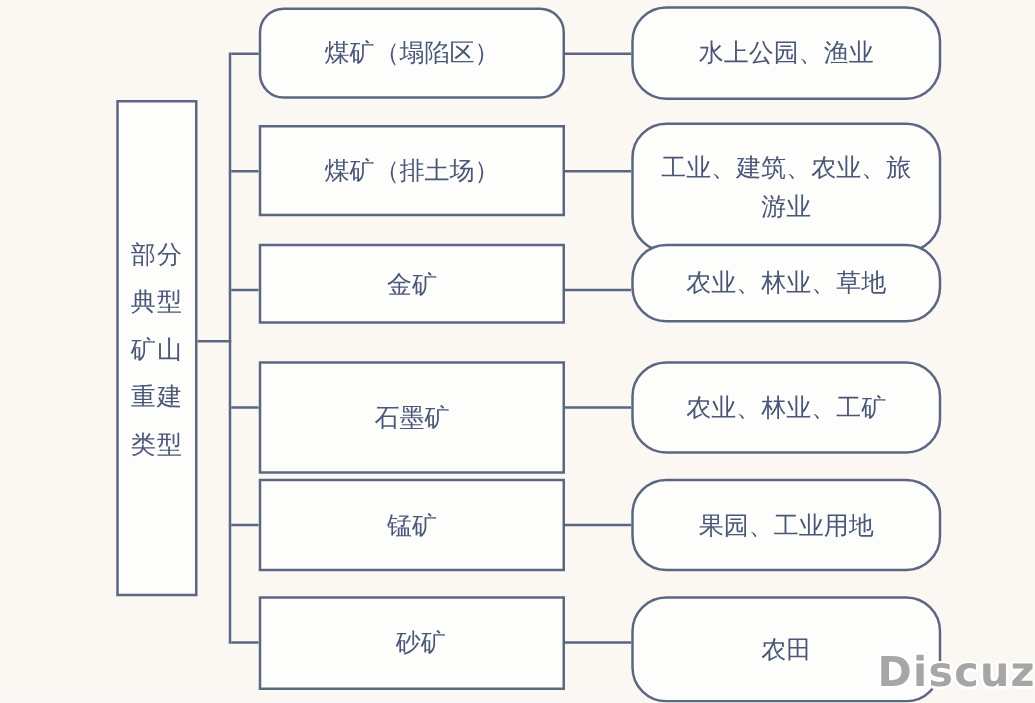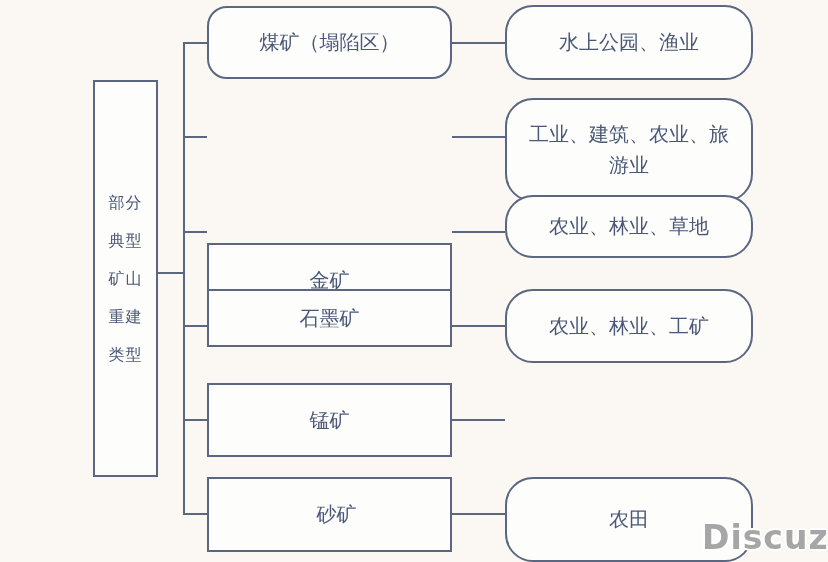--- a/index.html
+++ b/index.html
@@ -19,21 +19,21 @@
     display:flex;
     align-items:center;
     justify-content:center;
     text-align:center;
     font-size:20px;
     line-height:1.55;
     padding:2px 14px;
   }
   .root {
     left:93px; top:80px; width:65px; height:397px;
-    font-size:16px;
+    font-size:20px;
     line-height:38px;
     white-space:pre-line;
     letter-spacing:1px;
     padding:0;
   }
   .mine  { left:207px; width:245px; }
   .reuse { left:505px; width:248px;border-radius:28px; }
   .line { position:absolute; background:#5b6781; }
   .watermark {
     position:absolute;
@@ -72,28 +72,30 @@
   <div class="line" style="left:452px; top:42px;  width:53px; height:2px;"></div>
   <div class="line" style="left:452px; top:136px; width:53px; height:2px;"></div>
   <div class="line" style="left:452px; top:231px; width:53px; height:2px;"></div>
   <div class="line" style="left:452px; top:325px; width:53px; height:2px;"></div>
   <div class="line" style="left:452px; top:419px; width:53px; height:2px;"></div>
   <div class="line" style="left:452px; top:513px; width:53px; height:2px;"></div>
 
   <div class="box mine" style="top:6px;   height:73px;border-radius:20px;">煤矿（塌陷区）</div>
   <div class="box reuse" style="top:5px;   height:75px;">水上公园、渔业</div>
 
+  <div class="box mine" style="top:100px; height:73px;">煤矿（排土场）</div>
   <div class="box reuse" style="top:98px;  height:104px;">工业、建筑、农业、旅游业</div>
 
-  <div class="box mine" style="top:195px; height:74px;margin-top:48px;">金矿</div>
+  <div class="box mine" style="top:195px; height:64px;">金矿</div>
   <div class="box reuse" style="top:195px; height:63px;">农业、林业、草地</div>
 
-  <div class="box mine" style="top:289px; height:58px;">石墨矿</div>
+  <div class="box mine" style="top:289px; height:90px;">石墨矿</div>
   <div class="box reuse" style="top:289px; height:74px;text-align:center;">农业、林业、工矿</div>
 
   <div class="box mine" style="top:383px; height:74px;text-align:center;">锰矿</div>
+  <div class="box reuse" style="top:383px; height:74px;">果园、工业用地</div>
 
   <div class="box mine" style="top:477px; height:75px;padding-left:28px;">砂矿</div>
   <div class="box reuse" style="top:477px; height:85px;">农田</div>
 
   <div class="watermark">Discuz!</div>
 
 </div>
 
 </body></html>

